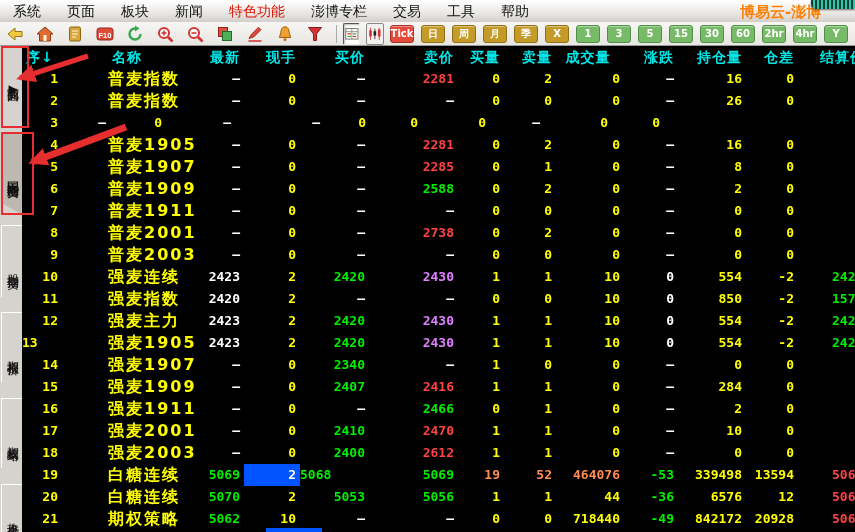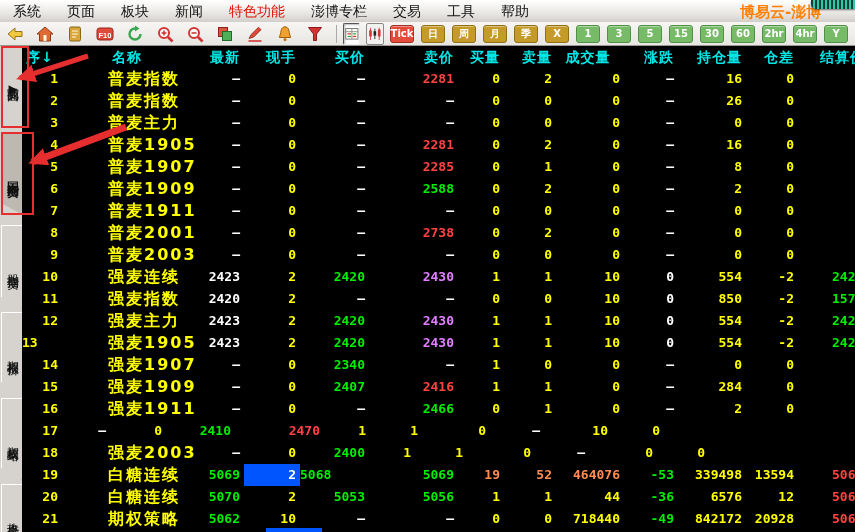--- a/index.html
+++ b/index.html
@@ -212,21 +212,20 @@
         <span class="tcell c-y" style="width: 46px; text-align: right;">0</span>
         <span class="tcell c-y" style="width: 52px; text-align: right;">0</span>
         <span class="tcell c-y" style="width: 68px; text-align: right;">0</span>
         <span class="tcell c-w" style="width: 54px; text-align: right;">—</span>
         <span class="tcell c-y" style="width: 68px; text-align: right;">26</span>
         <span class="tcell c-y" style="width: 52px; text-align: right;">0</span>
         <span class="tcell c-w" style="width: 92px; text-align: left; padding-left: 34px;"></span>
       </div>
       <div class="trow ">
         <span class="tcell c-y" style="width: 40px; text-align: right;">3</span>
-        <span class="tcell cjk c-y" style="width: 134px; text-align: left; padding-left: 46px;">普麦主力</span>
         <span class="tcell c-w" style="width: 48px; text-align: right;">—</span>
         <span class="tcell c-y" style="width: 56px; text-align: right;">0</span>
         <span class="tcell c-w" style="width: 69px; text-align: right;">—</span>
         <span class="tcell c-w" style="width: 89px; text-align: right;">—</span>
         <span class="tcell c-y" style="width: 46px; text-align: right;">0</span>
         <span class="tcell c-y" style="width: 52px; text-align: right;">0</span>
         <span class="tcell c-y" style="width: 68px; text-align: right;">0</span>
         <span class="tcell c-w" style="width: 54px; text-align: right;">—</span>
         <span class="tcell c-y" style="width: 68px; text-align: right;">0</span>
         <span class="tcell c-y" style="width: 52px; text-align: right;">0</span>
@@ -422,38 +421,40 @@
         <span class="tcell c-y" style="width: 46px; text-align: right;">0</span>
         <span class="tcell c-y" style="width: 52px; text-align: right;">1</span>
         <span class="tcell c-y" style="width: 68px; text-align: right;">0</span>
         <span class="tcell c-w" style="width: 54px; text-align: right;">—</span>
         <span class="tcell c-y" style="width: 68px; text-align: right;">2</span>
         <span class="tcell c-y" style="width: 52px; text-align: right;">0</span>
         <span class="tcell c-w" style="width: 92px; text-align: left; padding-left: 34px;"></span>
       </div>
       <div class="trow ">
         <span class="tcell c-y" style="width: 40px; text-align: right;">17</span>
+        <span class="tcell cjk c-y" style="width: 134px; text-align: left; padding-left: 46px;">强麦2001</span>
         <span class="tcell c-w" style="width: 48px; text-align: right;">—</span>
         <span class="tcell c-y" style="width: 56px; text-align: right;">0</span>
         <span class="tcell c-g" style="width: 69px; text-align: right;">2410</span>
         <span class="tcell c-r" style="width: 89px; text-align: right;">2470</span>
         <span class="tcell c-y" style="width: 46px; text-align: right;">1</span>
         <span class="tcell c-y" style="width: 52px; text-align: right;">1</span>
         <span class="tcell c-y" style="width: 68px; text-align: right;">0</span>
         <span class="tcell c-w" style="width: 54px; text-align: right;">—</span>
         <span class="tcell c-y" style="width: 68px; text-align: right;">10</span>
         <span class="tcell c-y" style="width: 52px; text-align: right;">0</span>
         <span class="tcell c-w" style="width: 92px; text-align: left; padding-left: 34px;"></span>
       </div>
       <div class="trow ">
         <span class="tcell c-y" style="width: 40px; text-align: right;">18</span>
         <span class="tcell cjk c-y" style="width: 134px; text-align: left; padding-left: 46px;">强麦2003</span>
         <span class="tcell c-w" style="width: 48px; text-align: right;">—</span>
         <span class="tcell c-y" style="width: 56px; text-align: right;">0</span>
         <span class="tcell c-g" style="width: 69px; text-align: right;">2400</span>
+        <span class="tcell c-r" style="width: 89px; text-align: right;">2612</span>
         <span class="tcell c-y" style="width: 46px; text-align: right;">1</span>
         <span class="tcell c-y" style="width: 52px; text-align: right;">1</span>
         <span class="tcell c-y" style="width: 68px; text-align: right;">0</span>
         <span class="tcell c-w" style="width: 54px; text-align: right;">—</span>
         <span class="tcell c-y" style="width: 68px; text-align: right;">0</span>
         <span class="tcell c-y" style="width: 52px; text-align: right;">0</span>
         <span class="tcell c-w" style="width: 92px; text-align: left; padding-left: 34px;"></span>
       </div>
       <div class="trow ">
         <span class="tcell c-y" style="width: 40px; text-align: right;">19</span>

